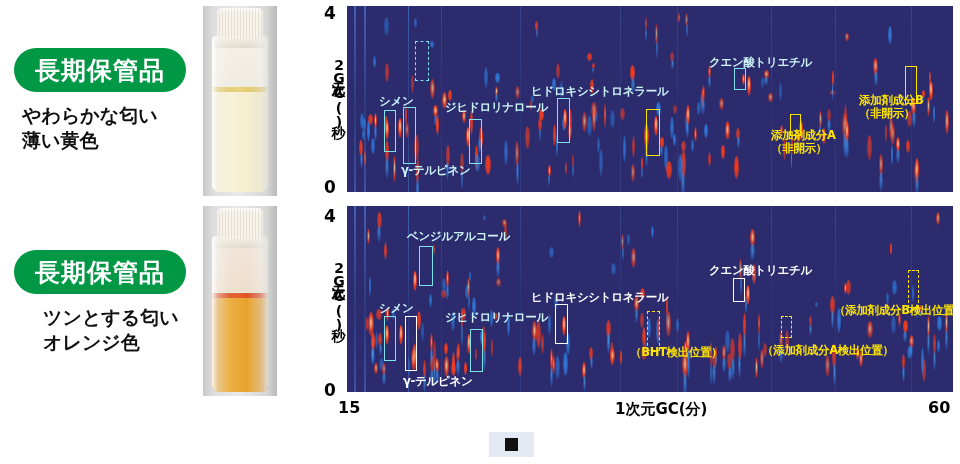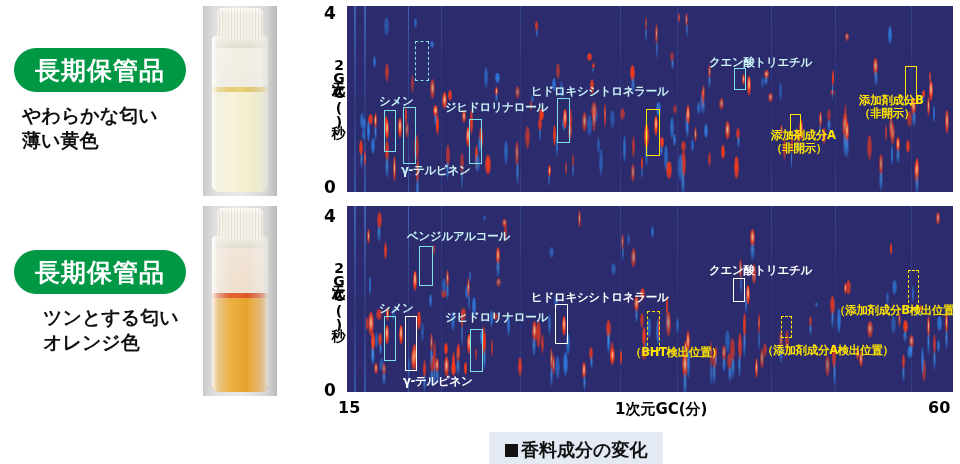--- a/index.html
+++ b/index.html
@@ -592,15 +592,14 @@
     <div class="ann wh" style="left: 362px; top: 58px;">クエン酸トリエチル</div>
     <div class="box yellow-d" style="left: 434px; top: 110px; width: 11px; height: 22px;"></div>
     <div class="ann ye" style="left: 415px; top: 138px;">（添加剤成分A検出位置）</div>
     <div class="box yellow-d" style="left: 561px; top: 64px; width: 11px; height: 38px;"></div>
     <div class="ann ye" style="left: 487px; top: 98px;">（添加剤成分B検出位置）</div>
   </div>
 
 <div class="legend" style="left:489px;top:432px;">
   <div class="leg-item">
     <span class="swatch" style="background: rgb(17, 17, 17);"></span>
-    <span>香料成分の変化</span>
   </div>
 </div>
 
 </body></html>

